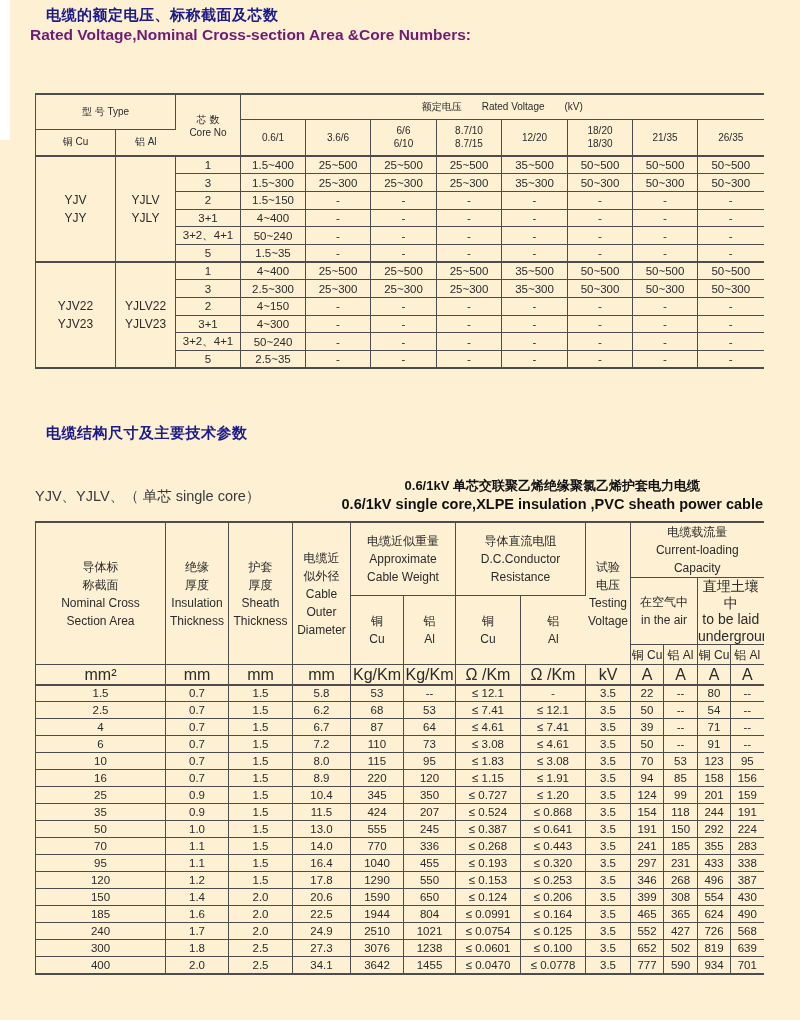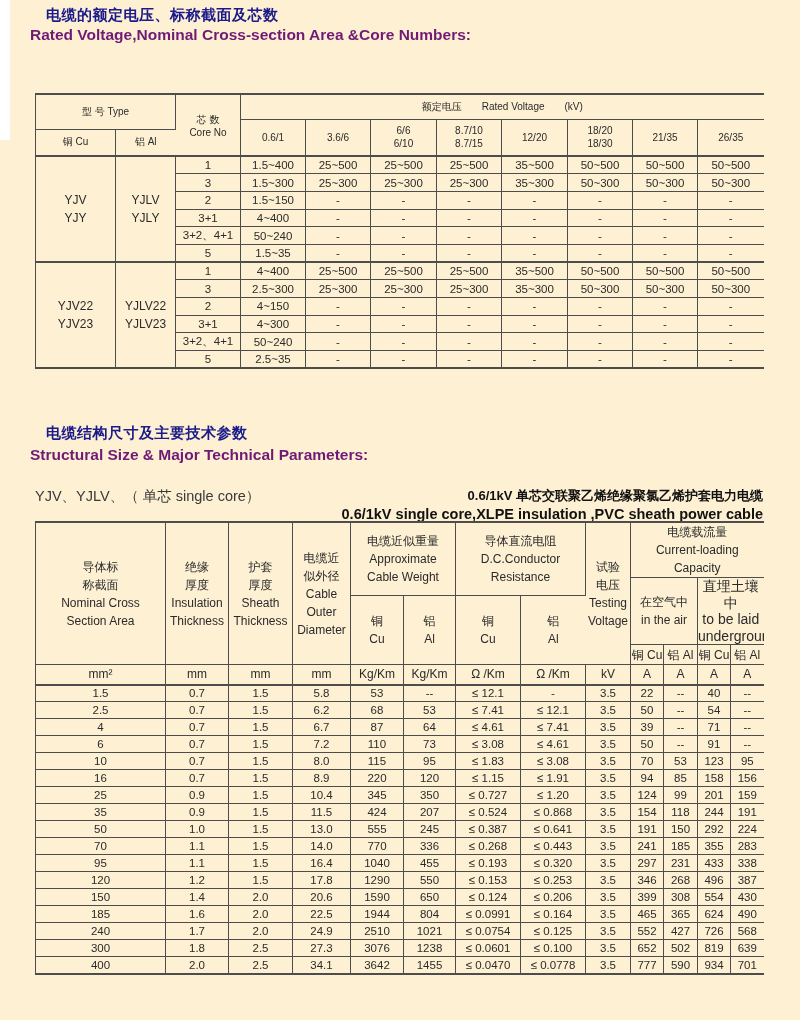--- a/index.html
+++ b/index.html
@@ -9,21 +9,21 @@
     font-family:"Liberation Sans","DejaVu Sans",sans-serif;
     color:#2b2b2b;overflow:hidden;
   }
   .artifact{position:absolute;left:0;top:0;width:10px;height:140px;background:#ffffff;}
   .title-cn{position:absolute;left:35px;font-weight:bold;color:#1a1a8a;font-size:15px;letter-spacing:.5px;padding-left:11px;}
   .title-en{position:absolute;left:30px;font-weight:bold;color:#701a75;font-size:15.5px;text-align:right;}
   .t1-cn{top:6px;}
   .t1-en{top:26px;}
   .t2-cn{top:424px;}
   .t2-en{top:446px;}
-  .product-block{position:absolute;right:37px;top:486px;text-align:right;color:#111;font-weight:bold;line-height:19px;}
+  .product-block{position:absolute;right:37px;top:476px;text-align:center;color:#111;font-weight:bold;line-height:19px;}
   .product-cn{font-size:13px;}
   .product-en{font-size:14.5px;}
   .model-note{position:absolute;left:35px;top:487px;font-size:14.5px;color:#3a3a3a;}
 
   table{border-collapse:collapse;table-layout:fixed;position:absolute;left:35px;
         border-top:2px solid #4d4d4d;border-bottom:2px solid #4d4d4d;border-left:1px solid #4d4d4d;}
   .t1{top:93px;width:728px;}
   .t2{top:521px;width:728px;}
   th,td{border-right:1px solid #4d4d4d;border-bottom:1px solid #4d4d4d;
         text-align:center;vertical-align:middle;padding:0;font-weight:normal;
@@ -39,21 +39,21 @@
   .t1 tbody tr{height:17.7px;}
   .t1 tbody{font-size:11.5px;}
   .groupcell{font-size:12px;line-height:1.5;}
   tr.gstart td{border-top:2px solid #4d4d4d;}
 
   .t2 thead{font-size:12px;line-height:1.5;}
   .t2 .hr1{height:36px;}
   .t2 .hr2{height:18px;}
   .t2 .hr3{height:20px;}
   .t2 .hr4{height:20px;}
-  .t2 .units{height:20px;font-size:12px;line-height:1.1;margin-top:24px;}
+  .t2 .units{height:20px;font-size:16px;line-height:1.1;margin-top:24px;}
   .t2 .units td{border-bottom-width:2px;}
   .t2 .underground{font-size:14px;line-height:1.18;}
   .t2 tbody{font-size:11.5px;}
   .t2 tbody tr{height:17px;}
 </style>
 </head>
 <body>
 
 <div class="page">
   <div class="artifact"></div>
@@ -238,21 +238,20 @@
           <td>-</td>
           <td>-</td>
           <td>-</td>
           <td>-</td>
           <td>-</td>
         </tr>
       </tbody>
   </table>
 
   <div class="title-cn t2-cn">电缆结构尺寸及主要技术参数</div>
-  <div class="title-en t2-en">Structural Size &amp; Major Technical Parameters:</div>
 
   <div class="product-block">
     <div class="product-cn">0.6/1kV 单芯交联聚乙烯绝缘聚氯乙烯护套电力电缆</div>
     <div class="product-en">0.6/1kV single core,XLPE insulation ,PVC sheath power cable</div>
   </div>
   <div class="model-note">YJV、YJLV、（ 单芯  single core）</div>
 
   <table class="t2">
     <colgroup>
       <col style="width:130px">
@@ -346,21 +345,21 @@
           <td>0.7</td>
           <td>1.5</td>
           <td>5.8</td>
           <td>53</td>
           <td>--</td>
           <td>≤ 12.1</td>
           <td>-</td>
           <td>3.5</td>
           <td>22</td>
           <td>--</td>
-          <td>40</td>
+          <td>80</td>
           <td>--</td>
         </tr>
         <tr>
           <td>2.5</td>
           <td>0.7</td>
           <td>1.5</td>
           <td>6.2</td>
           <td>68</td>
           <td>53</td>
           <td>≤ 7.41</td>

